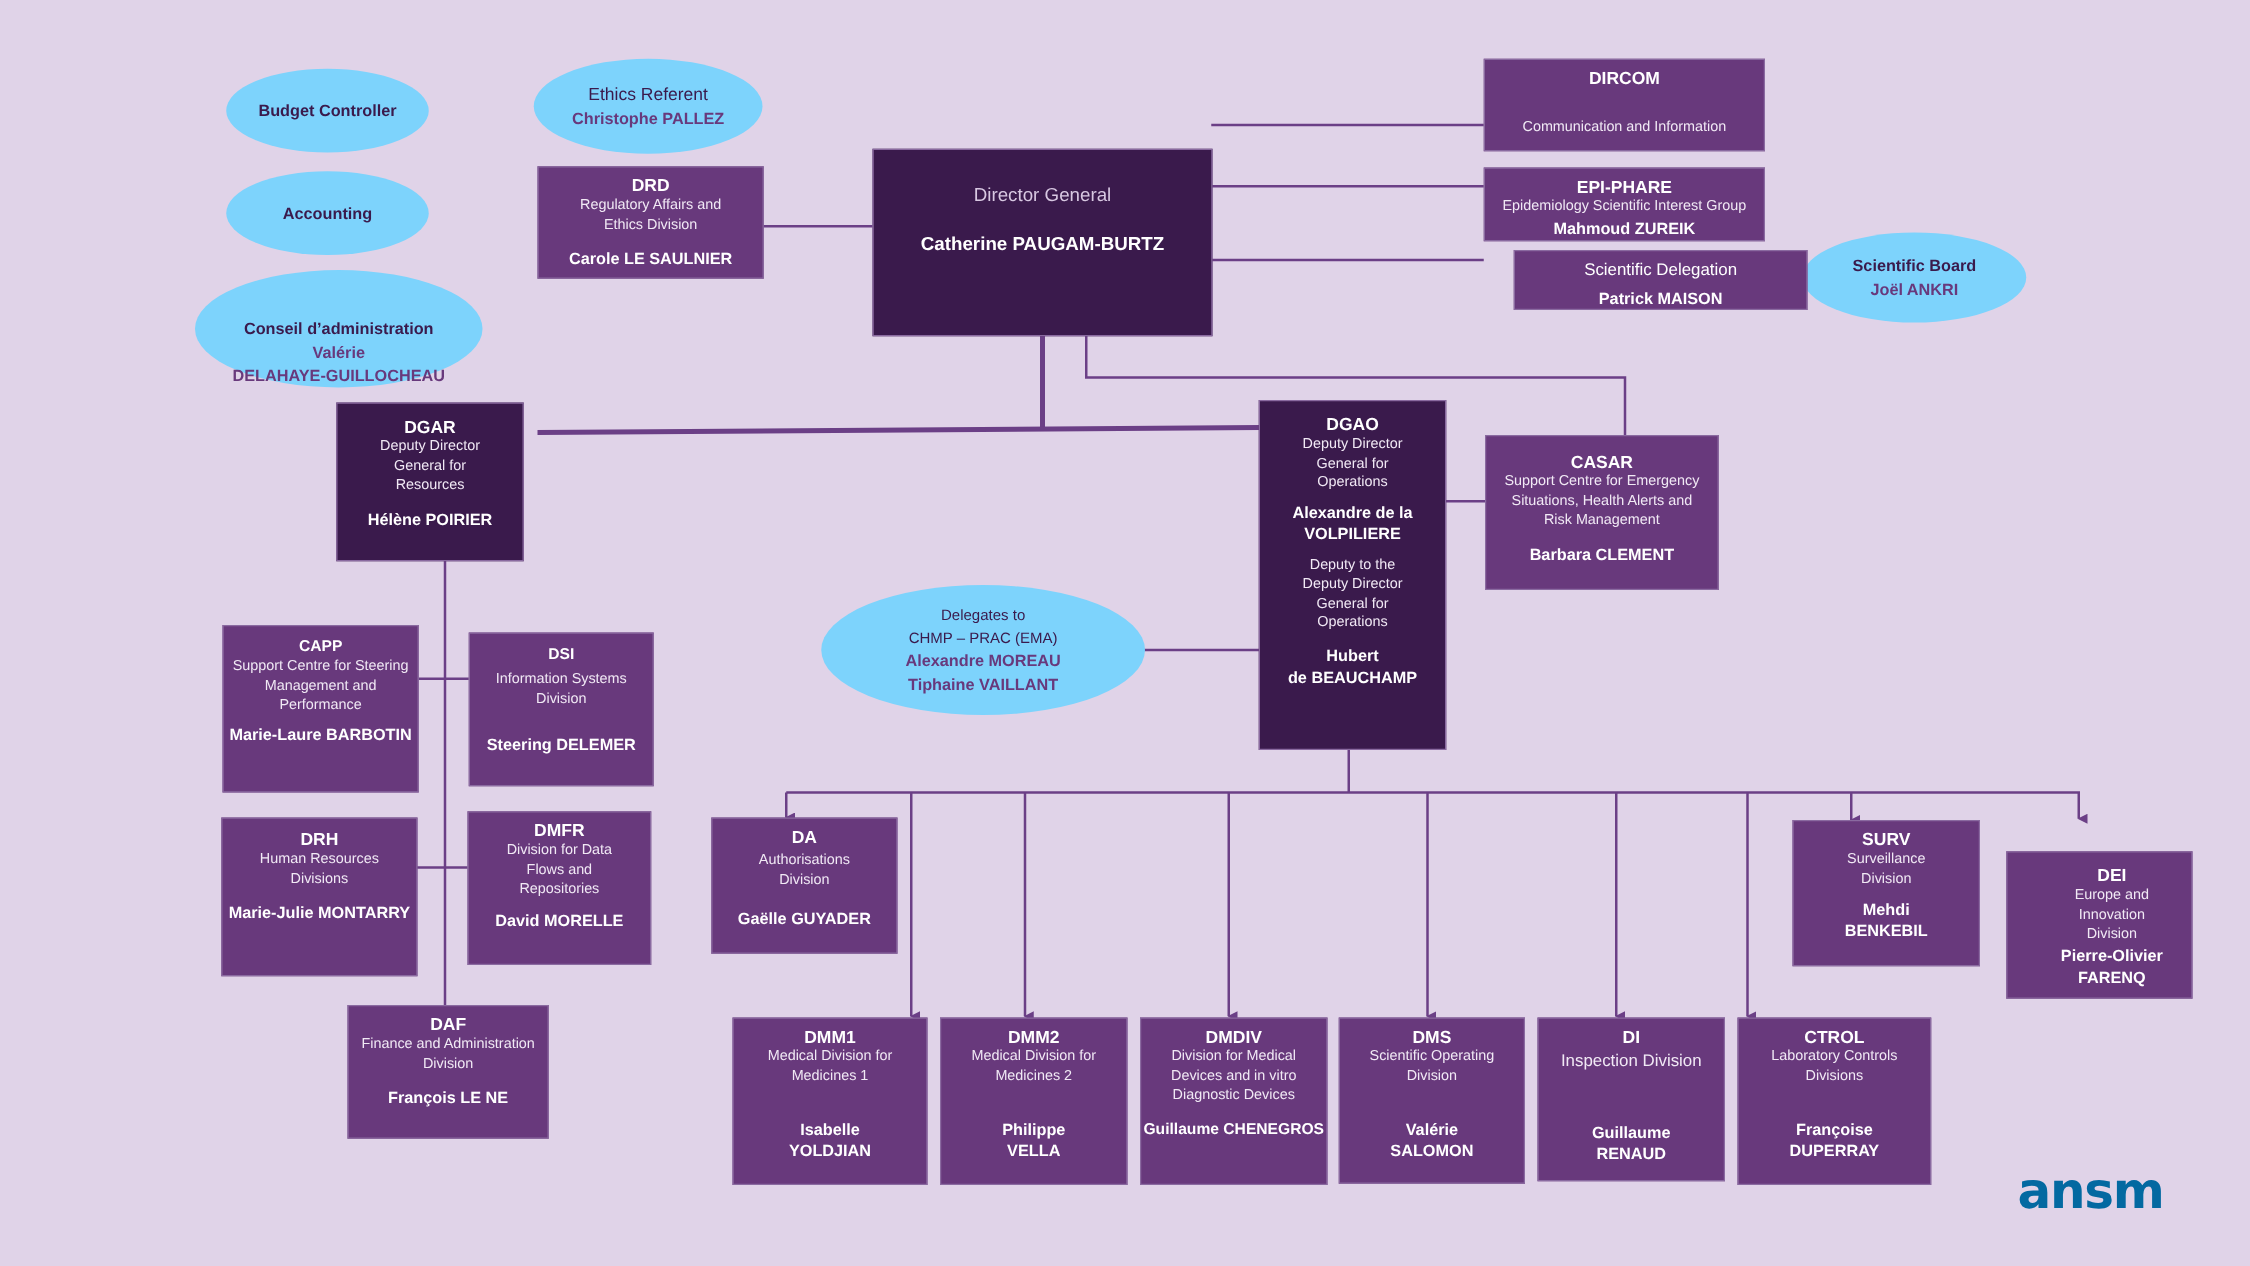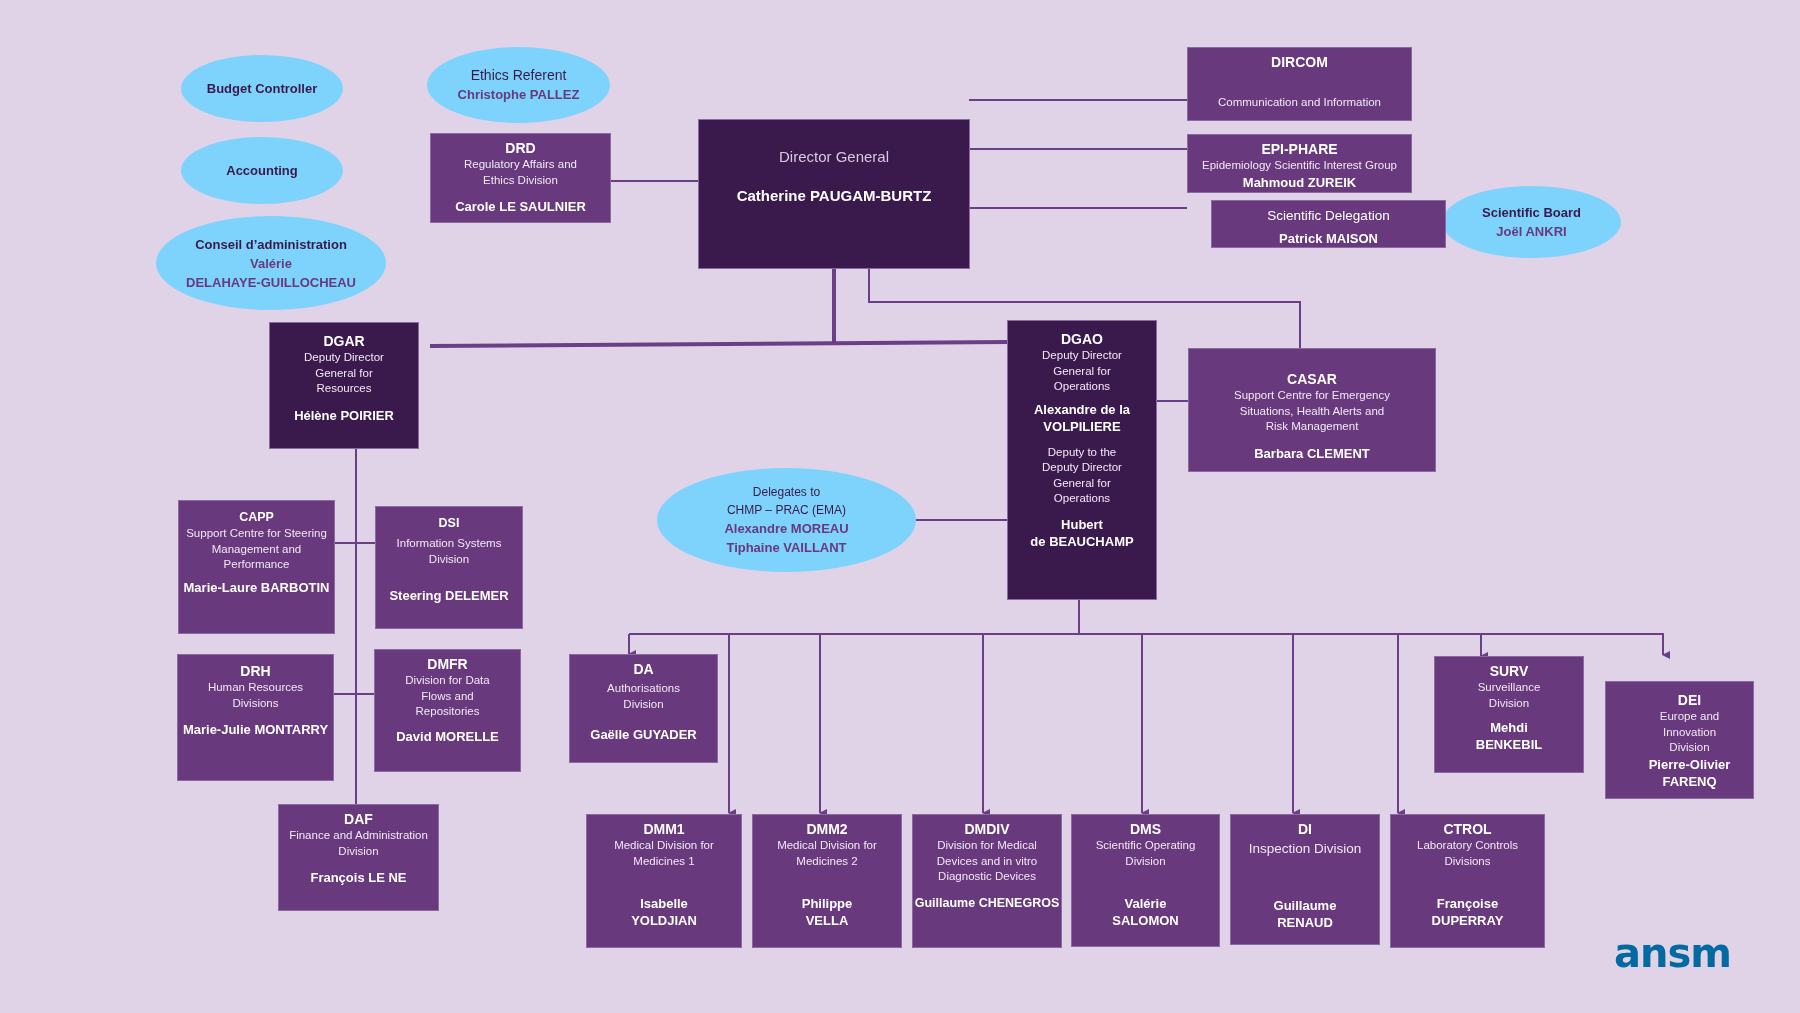--- a/index.html
+++ b/index.html
@@ -66,21 +66,21 @@
     <line x1="1663" y1="634" x2="1663" y2="655" stroke-width="2" marker-end="url(#arr)"></line>
   </g>
 </svg>
 
 <div class="oval" style="left:181px;top:55px;width:162px;height:67px;">
   <div class="t">Budget Controller</div>
 </div>
 <div class="oval" style="left:181px;top:137px;width:162px;height:67px;">
   <div class="t">Accounting</div>
 </div>
-<div class="oval" style="left:156px;top:216px;width:230px;height:94px;">
+<div class="oval" style="left:156px;top:216px;width:230px;height:94px;justify-content:flex-end;">
   <div class="t">Conseil d’administration</div>
   <div class="p">Valérie</div>
   <div class="p">DELAHAYE-GUILLOCHEAU</div>
 </div>
 <div class="oval" style="left:427px;top:47px;width:183px;height:76px;">
   <div class="t reg" style="color:#3a1a4c;">Ethics Referent</div>
   <div class="p">Christophe PALLEZ</div>
 </div>
 <div class="oval" style="left:1442px;top:186px;width:179px;height:72px;">
   <div class="t">Scientific Board</div>
@@ -139,21 +139,21 @@
   <div class="name" style="margin-top:6px;">Alexandre de la</div>
   <div class="name">VOLPILIERE</div>
   <div class="desc" style="margin-top:10px;">Deputy to the</div>
   <div class="desc">Deputy Director</div>
   <div class="desc">General for</div>
   <div class="desc">Operations</div>
   <div class="name" style="margin-top:9px;">Hubert</div>
   <div class="name">de BEAUCHAMP</div>
 </div>
 
-<div class="box mid" style="left:1188px;top:348px;width:248px;height:124px;padding-top:22px;">
+<div class="box mid" style="left:1188px;top:348px;width:187px;height:124px;padding-top:12px;">
   <div class="abbr">CASAR</div>
   <div class="desc">Support Centre for Emergency</div>
   <div class="desc">Situations, Health Alerts and</div>
   <div class="desc">Risk Management</div>
   <div class="name" style="margin-top:10px;">Barbara CLEMENT</div>
 </div>
 
 <div class="box mid" style="left:178px;top:500px;width:157px;height:134px;padding-top:8px;">
   <div class="abbr" style="font-size:12.5px;">CAPP</div>
   <div class="desc">Support Centre for Steering</div>

